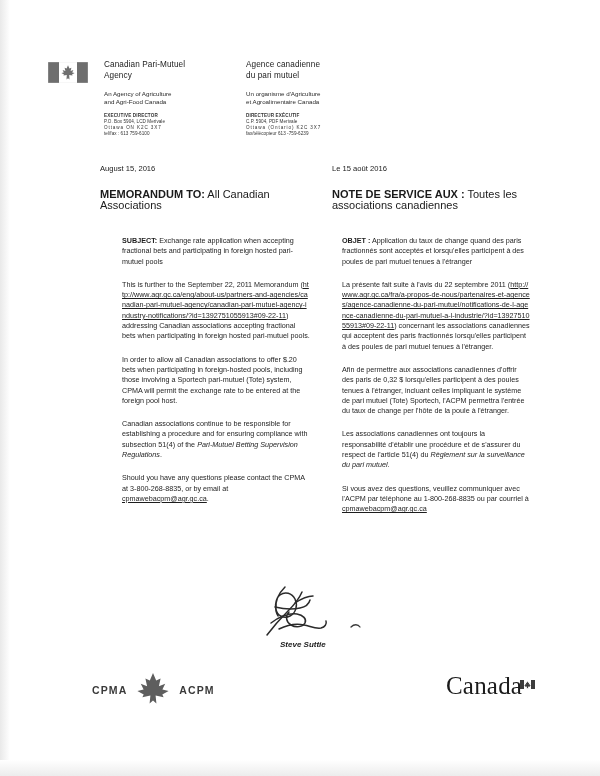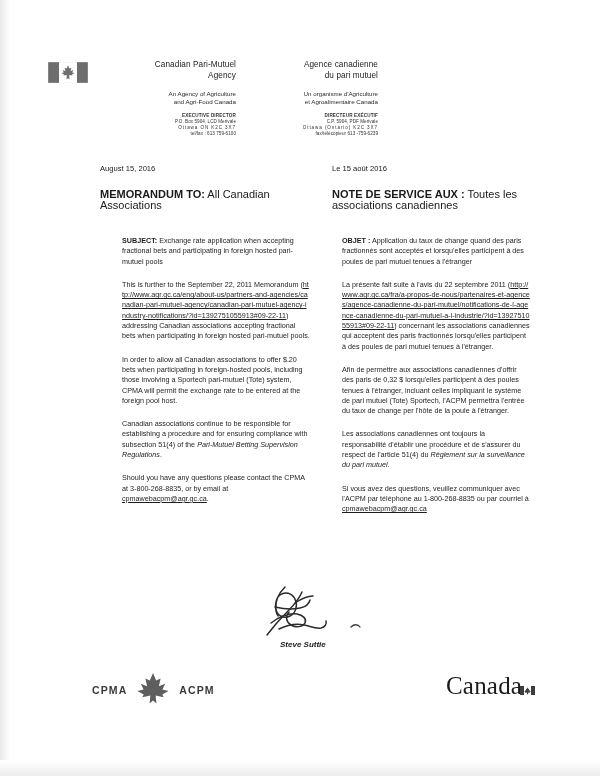--- a/index.html
+++ b/index.html
@@ -51,21 +51,20 @@
     width: 40px;
     height: 21px;
     display: block;
     flex: 0 0 auto;
     margin-top: 2px;
   }
   .lh-cols {
     display: flex;
     margin-left: 16px;
     width: 100%;
-    text-align: right;
   }
   .lh-col {
     width: 132px;
     margin-right: 10px;
   }
   .lh-title {
     font-size: 8.2px;
     line-height: 10.5px;
     color: #222;
     letter-spacing: .1px;
@@ -170,21 +169,21 @@
     color: #3a3a3a;
     text-align: right;
   }
   .leaf-wrap { margin: 0 6px; }
 
   .footer-right {
     position: absolute;
     left: 446px;
     top: 673px;
     display: flex;
-    align-items: flex-end;
+    align-items: flex-start;
   }
   .canada-word {
     font-family: "Liberation Serif", serif;
     font-size: 25px;
     letter-spacing: .2px;
     color: #1b1b1b;
     line-height: 26px;
   }
   .canada-flag {
     margin-top: 2px;

